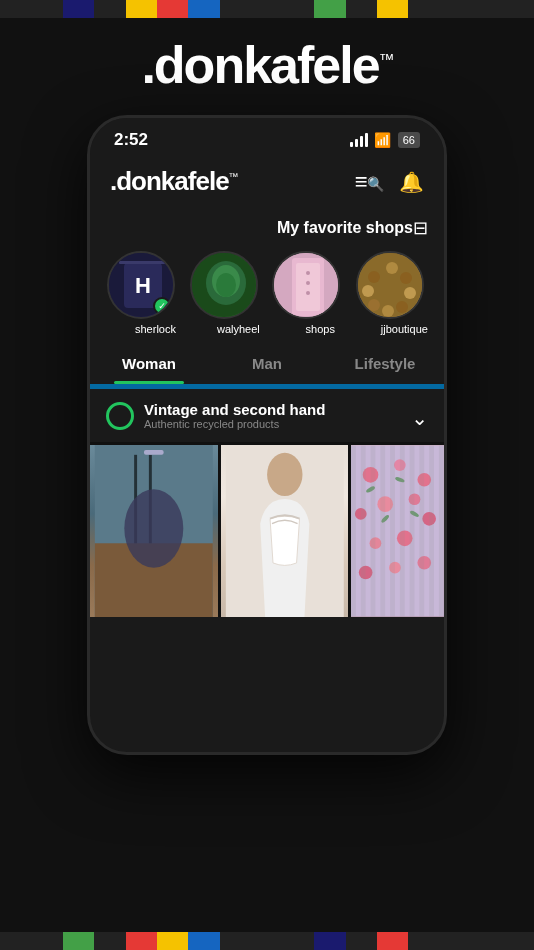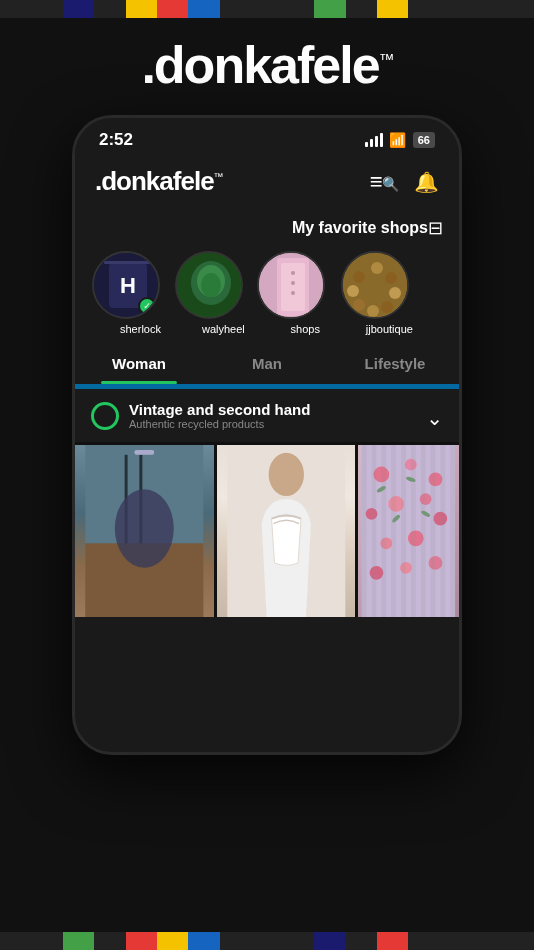--- a/index.html
+++ b/index.html
@@ -58,21 +58,21 @@
 
     .app-tagline {
       color: #ffffff;
       font-size: 26px;
       font-weight: 400;
       margin-top: 5px;
     }
 
     
     .phone-mockup {
-      width: 390px;
+      width: 360px;
       height: 640px;
       background: #1a1a1a;
       border-radius: 40px;
       margin: 0 auto;
       overflow: hidden;
       position: relative;
       border: 3px solid #2a2a2a;
       box-shadow: 0 20px 60px rgba(0,0,0,0.8);
     }
 
@@ -112,21 +112,21 @@
 
     .wifi-icon {
       color: #ffffff;
       font-size: 14px;
     }
 
     .battery-badge {
       background: #4a4a4a;
       color: #ffffff;
       font-size: 11px;
-      font-weight: 700;
+      font-weight: 400;
       padding: 2px 5px;
       border-radius: 3px;
     }
 
     
     .phone-navbar {
       display: flex;
       justify-content: space-between;
       align-items: center;
       padding: 8px 20px 12px;

